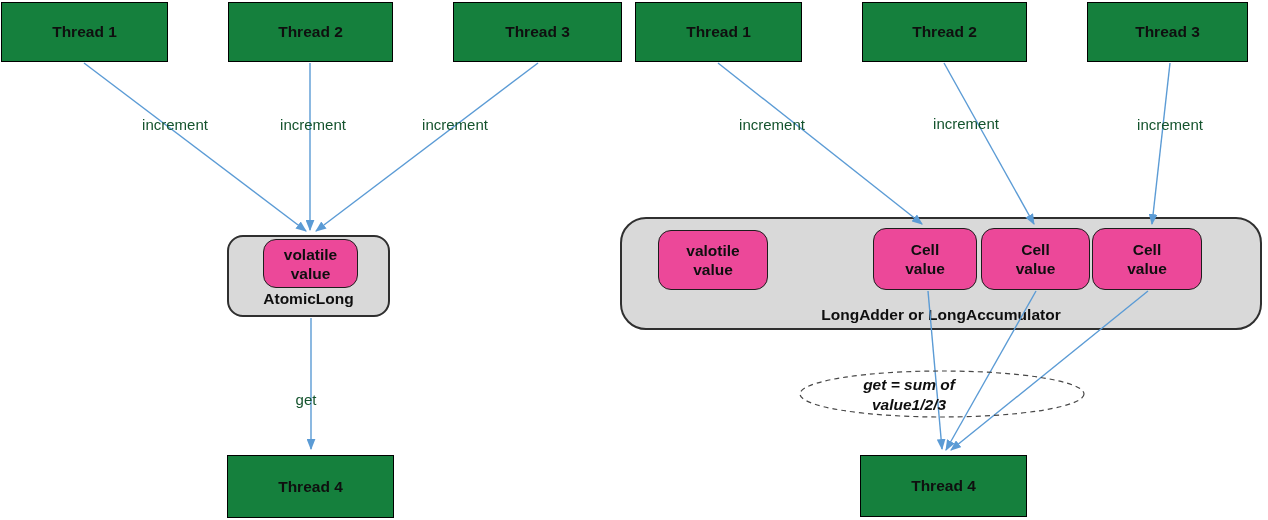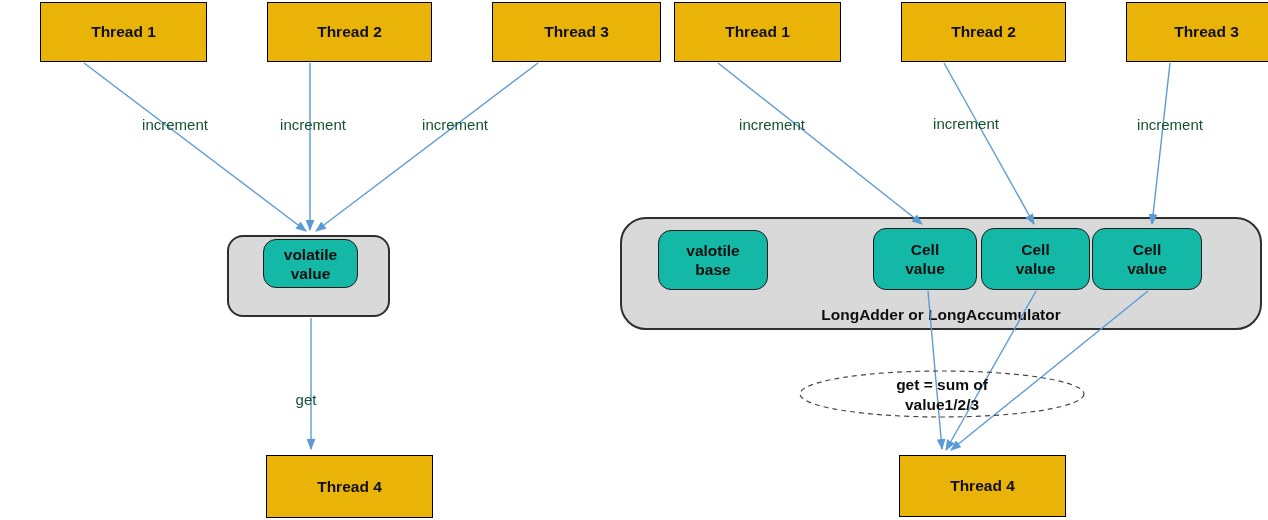--- a/index.html
+++ b/index.html
@@ -2,30 +2,30 @@
 <html><head>
 <meta charset="utf-8">
 <style>
   html,body { margin:0; padding:0; background:#fff; }
   .canvas {
     position:relative; width:1268px; height:520px; background:#fff;
     font-family:"Liberation Sans", sans-serif; overflow:hidden;
     --arrow:#5b9bd5; --nodefill:#d9d9d9; --border:#2f2f2f;
   }
   .thread-box {
-    position:absolute; box-sizing:border-box; background:#eab308;
+    position:absolute; box-sizing:border-box; background:#15803d;
     border:1.5px solid #000; display:flex; align-items:center; justify-content:center;
-    font-weight:bold; font-size:15.5px; color:#0f0f0f; z-index:1;margin-left:39px;
+    font-weight:bold; font-size:15.5px; color:#0f0f0f; z-index:1;
   }
   .round-gray {
     position:absolute; box-sizing:border-box; background:var(--nodefill);
     border:2px solid var(--border); z-index:1;
   }
   .round-white {
-    position:absolute; box-sizing:border-box; background:#14b8a6;
+    position:absolute; box-sizing:border-box; background:#ec4899;
     border:1.6px solid #1d1d1d; border-radius:13px;
     display:flex; align-items:center; justify-content:center; text-align:center;
     font-weight:bold; font-size:15.5px; line-height:19px; color:#0f0f0f;
     white-space:pre-line; z-index:2;
   }
   .container-label {
     position:absolute; text-align:center; font-weight:bold; font-size:15.5px;
     color:#0f0f0f; z-index:2;
   }
   .edge-label {
@@ -74,42 +74,43 @@
   <div class="thread-box" style="left:228px; top:2px; width:165px; height:60px;">Thread 2</div>
   <div class="thread-box" style="left:453px; top:2px; width:169px; height:60px;">Thread 3</div>
 
   <span class="edge-label" style="left:175px; top:124px;">increment</span>
   <span class="edge-label" style="left:313px; top:124px;">increment</span>
   <span class="edge-label" style="left:455px; top:124px;">increment</span>
 
   <div class="round-gray" style="left:227px; top:235px; width:163px; height:82px; border-radius:16px;"></div>
   <div class="round-white" style="left:263px; top:239px; width:95px; height:49px;">volatile
 value</div>
+  <div class="container-label" style="left:227px; top:290px; width:163px;">AtomicLong</div>
 
   <span class="edge-label" style="left:306px; top:399px;">get</span>
 
   <div class="thread-box" style="left:227px; top:455px; width:167px; height:63px;">Thread 4</div>
 
   <div class="thread-box" style="left:635px; top:2px; width:167px; height:60px;">Thread 1</div>
   <div class="thread-box" style="left:862px; top:2px; width:165px; height:60px;">Thread 2</div>
   <div class="thread-box" style="left:1087px; top:2px; width:161px; height:60px;">Thread 3</div>
 
   <span class="edge-label" style="left:772px; top:124px;">increment</span>
   <span class="edge-label" style="left:966px; top:123px;">increment</span>
   <span class="edge-label" style="left:1170px; top:124px;">increment</span>
 
   <div class="round-gray" style="left:620px; top:217px; width:642px; height:113px; border-radius:26px;"></div>
   <div class="round-white" style="left:658px; top:230px; width:110px; height:60px;">valotile
-base</div>
+value</div>
   <div class="round-white" style="left:873px; top:228px; width:104px; height:62px;">Cell
 value</div>
   <div class="round-white" style="left:981px; top:228px; width:109px; height:62px;">Cell
 value</div>
   <div class="round-white" style="left:1092px; top:228px; width:110px; height:62px;">Cell
 value</div>
   <div class="container-label" style="left:620px; top:306px; width:642px;">LongAdder or LongAccumulator</div>
 
-  <div class="ellipse-label" style="left:942px; top:395px;">get = sum of
+  <div class="ellipse-label" style="left:909px; top:395px;font-style:italic;">get = sum of
 value1/2/3</div>
 
   <div class="thread-box" style="left:860px; top:455px; width:167px; height:62px;">Thread 4</div>
 
 </div>
 
 </body></html>

